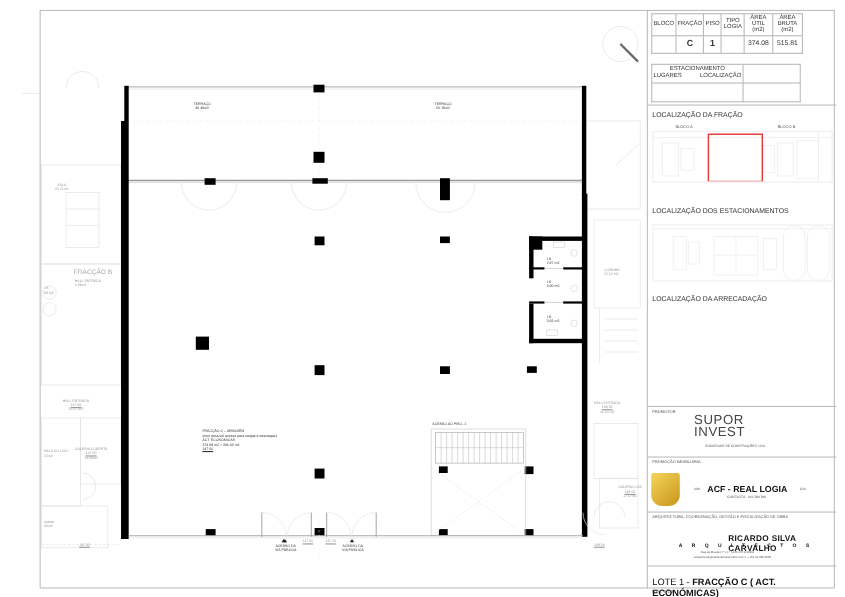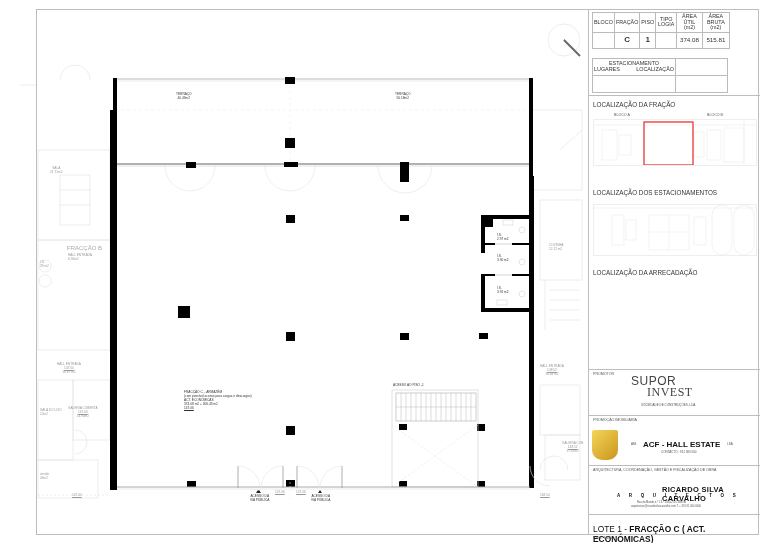--- a/index.html
+++ b/index.html
@@ -355,29 +355,29 @@
       </g>
     </svg>
   </div>
 
   <div class="sec-title" style="top:260px;">LOCALIZAÇÃO DA ARRECADAÇÃO</div>
 
   <div class="hr" style="top:360px;"></div>
   <div class="small" style="left:4px;top:363px;">PROMOTOR</div>
   <div class="supor">
     <div>SUPOR</div>
-    <div style="margin-left:16px;font-family:Liberation Serif, serif;">INVEST</div>
+    <div style="margin-left:0;">INVEST</div>
   </div>
   <div class="small" style="left:52px;top:394px;font-size:3px;">SOCIEDADE DE CONSTRUÇÕES, LDA.</div>
 
   <div class="hr" style="top:406px;"></div>
   <div class="small" style="left:4px;top:409px;">PROMOÇÃO IMOBILIÁRIA</div>
   <div class="acf-badge"></div>
   <div class="small" style="left:42px;top:433px;font-size:3px;">AMI</div>
-  <div class="acf">ACF - HALL ESTATE</div>
+  <div class="acf">ACF - REAL LOGIA</div>
   <div class="small" style="left:138px;top:433px;font-size:3px;">LDA</div>
   <div class="small" style="left:72px;top:441px;font-size:3px;">CONTACTO : 911 580 560</div>
 
   <div class="hr" style="top:456px;"></div>
   <div class="small" style="left:4px;top:459px;">ARQUITECTURA, COORDENAÇÃO, GESTÃO E FISCALIZAÇÃO DE OBRA</div>
   <div class="rsc">RICARDO SILVA CARVALHO</div>
   <div class="arq">ARQUITECTOS</div>
   <div class="small" style="left:48px;top:492px;font-size:2.6px;">Rua da Moeda n.º 1   3.º   1300-270  LISBOA</div>
   <div class="small" style="left:42px;top:496px;font-size:2.6px;">arquitectura@ricardosilvacarvalho.com   T. + 351 91 000 0000</div>
 

